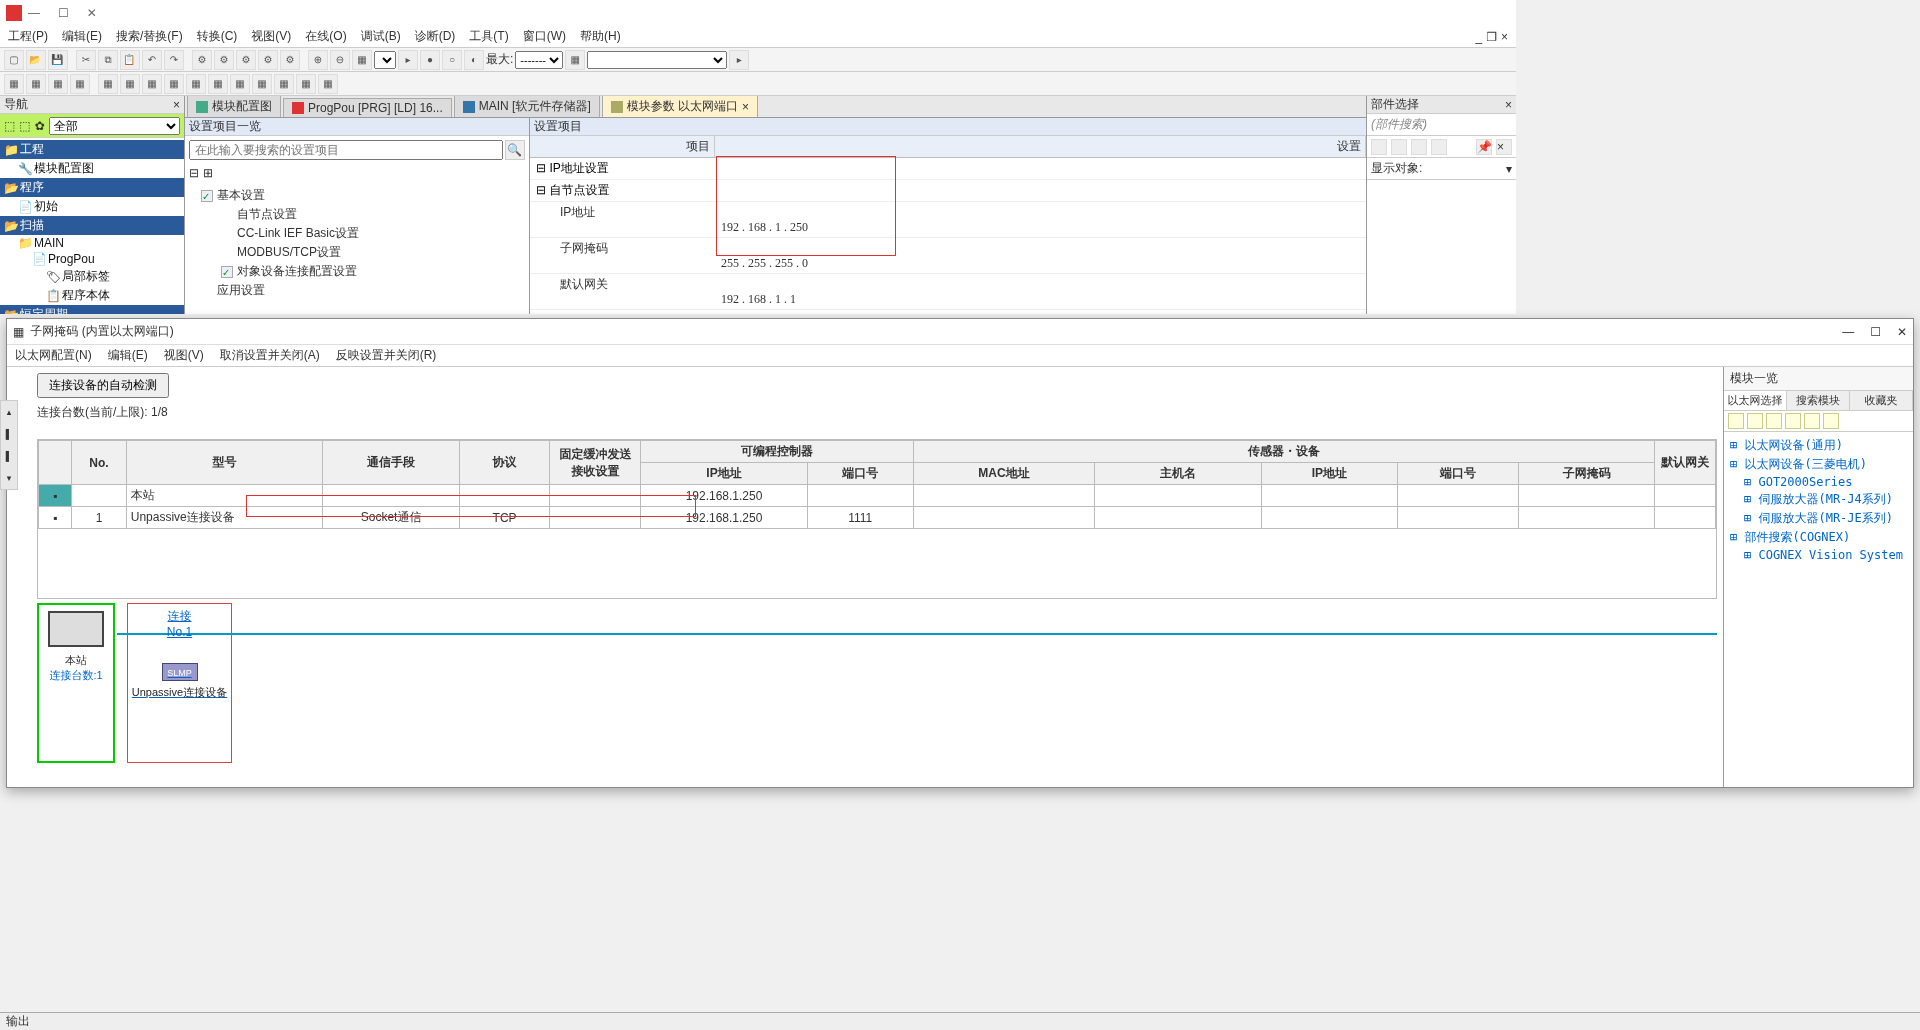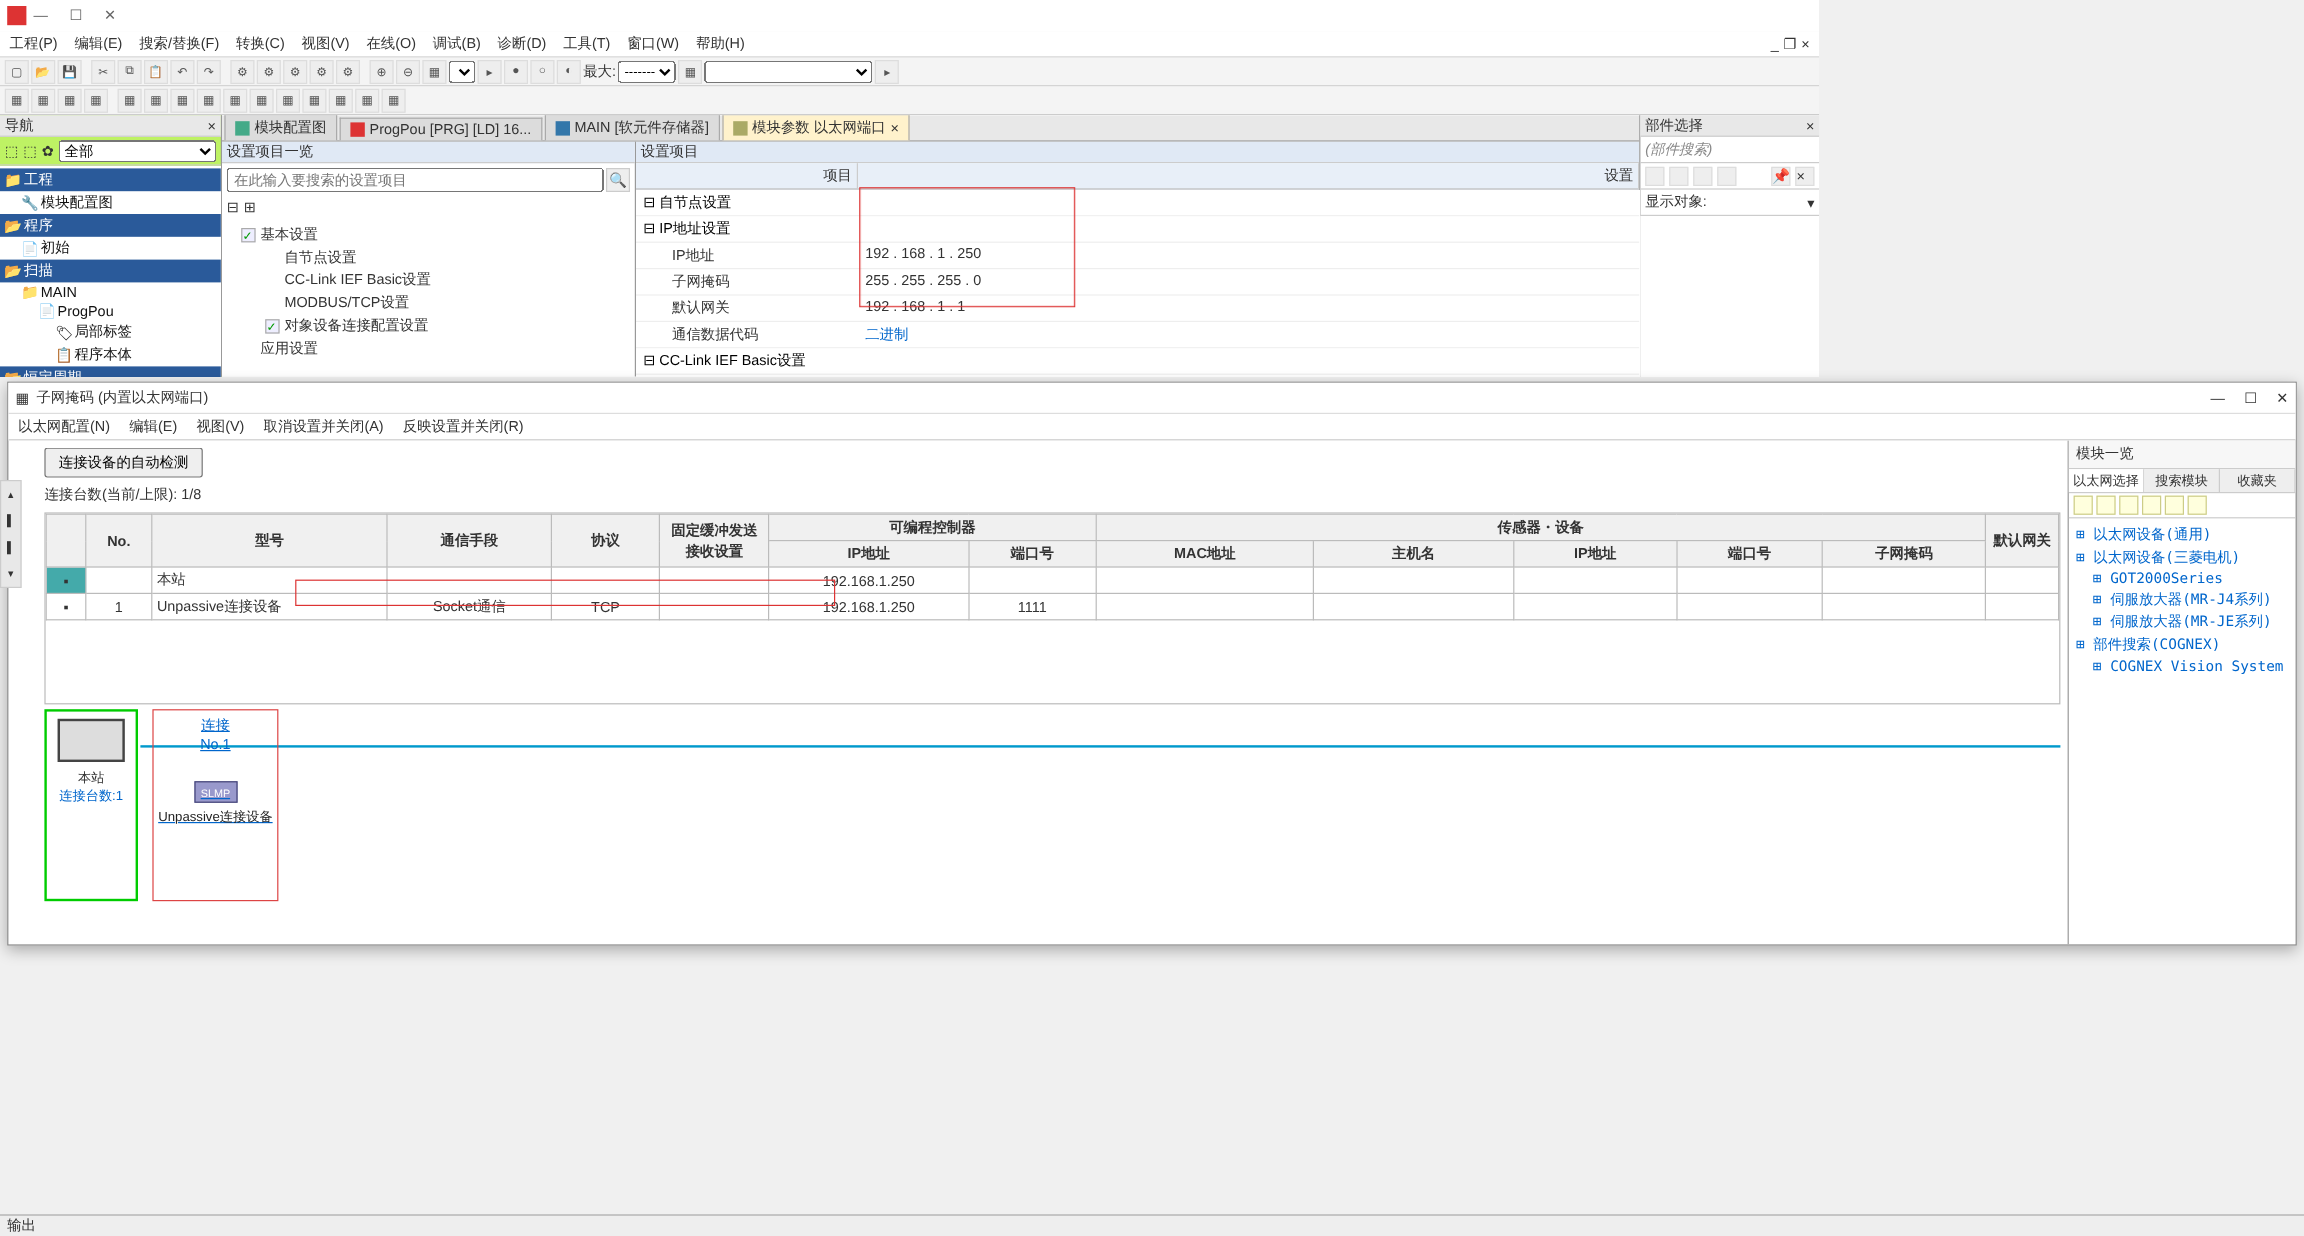--- a/index.html
+++ b/index.html
@@ -43,37 +43,37 @@
 .settree .chk { width:12px; height:12px; border:1px solid #aaa; background:#eef; display:inline-block; }
 .settree .chk.ok::after { content:"✓"; color:#090; font-size:10px; position:relative; top:-2px; }
 .settingsgrid { flex:1; display:flex; flex-direction:column; }
 .gridhead { display:flex; background:#e8eff8; border-bottom:1px solid #bbb; }
 .gridhead div { padding:2px 4px; border-right:1px solid #ccc; text-align:right; }
 .gridbody { flex:1; overflow:auto; background:#fff; }
 .gridsec { padding:2px 6px; background:#ffffff; color:#000; border-bottom:1px solid #eee; }
 .gridsec.h { color:#000; font-weight:normal; }
 .gridrow { display:flex; border-bottom:1px solid #eee; }
 .gridrow .k { width:185px; padding:2px 4px 2px 30px; color:#333; }
-.gridrow .v { flex:1; padding:2px 6px; font-family:Liberation Sans, sans-serif; color:#333; }
+.gridrow .v { flex:1; padding:2px 6px; font-family:Liberation Serif, serif; color:#333;margin-top:16px; }
 .gridrow .v.link { color:#06c; }
 .rightpane { width:150px; background:#fff; border-left:1px solid #999; display:flex; flex-direction:column; }
 .rp-search { padding:2px 4px; border-bottom:1px solid #ccc; color:#888; font-style:italic; }
 .rp-tools { height:22px; display:flex; gap:4px; padding:2px 4px; border-bottom:1px solid #ccc; align-items:center; }
 .rp-tools span { width:16px; height:16px; background:#eee; border:1px solid #ddd; }
 .rp-label { padding:2px 4px; display:flex; align-items:center; justify-content:space-between; border-bottom:1px solid #ccc; }
 
 .dialog { position:absolute; left:6px; top:318px; right:6px; height:470px; background:#fff; border:1px solid #888; box-shadow:0 4px 12px rgba(0,0,0,.3); display:flex; flex-direction:column; }
 .dlg-title { height:26px; display:flex; align-items:center; padding:0 6px; background:#fff; border-bottom:1px solid #ddd; }
 .dlg-title .t { flex:1; }
 .dlg-title .wb { display:flex; gap:16px; cursor:pointer; }
 .dlg-menu { height:22px; display:flex; align-items:center; padding:0 8px; gap:16px; background:#fff; border-bottom:1px solid #ccc; }
 .dlg-body { flex:1; display:flex; overflow:hidden; }
 .dlg-left { flex:1; display:flex; flex-direction:column; padding:6px 6px 0 30px; overflow:hidden; }
 .dlg-left button { padding:2px 10px; width:fit-content; margin-bottom:6px; }
-.dlg-left .count { margin-bottom:6px; }
+.dlg-left .count { margin-bottom:18px; }
 .tablewrap { border:1px solid #bbb; overflow:auto; background:#fff; height:160px; }
 table.eth { border-collapse:collapse; width:100%; table-layout:fixed; }
 table.eth th, table.eth td { border:1px solid #bbb; padding:2px 4px; text-align:center; font-size:12px; background:#fff; }
 table.eth th { background:#f0f0f0; }
 .diagram { position:relative; height:180px; margin-top:4px; }
 .diagram .host { position:absolute; left:0; top:0; width:78px; height:160px; border:2px solid #0c0; background:#fff; text-align:center; }
 .diagram .host .pic { width:56px; height:36px; background:#ddd; border:2px solid #444; margin:6px auto; }
 .diagram .host .lbl { font-size:11px; }
 .diagram .host .cnt { font-size:11px; color:#06c; }
 .diagram .conn { position:absolute; left:90px; top:0; width:105px; height:160px; border:1px solid #d44; color:#06c; font-size:11px; text-align:center; padding-top:4px;text-decoration:underline; }
@@ -291,22 +291,22 @@
             </div>
           </div>
       </div>
       <div class="settingsgrid" style="position:relative">
         <div class="panelabel">设置项目</div>
         <div class="gridhead">
           <div style="width:185px">项目</div>
           <div style="flex:1">设置</div>
         </div>
         <div class="gridbody" id="gridbody">
+            <div class="gridsec h">⊟ IP地址设置</div>
             <div class="gridsec h">⊟ 自节点设置</div>
-            <div class="gridsec h">⊟ IP地址设置</div>
             <div class="gridrow">
               <div class="k">IP地址</div>
               <div class="v ">192 . 168 .   1 . 250</div>
             </div>
             <div class="gridrow">
               <div class="k">子网掩码</div>
               <div class="v ">255 . 255 . 255 .   0</div>
             </div>
             <div class="gridrow">
               <div class="k">默认网关</div>

